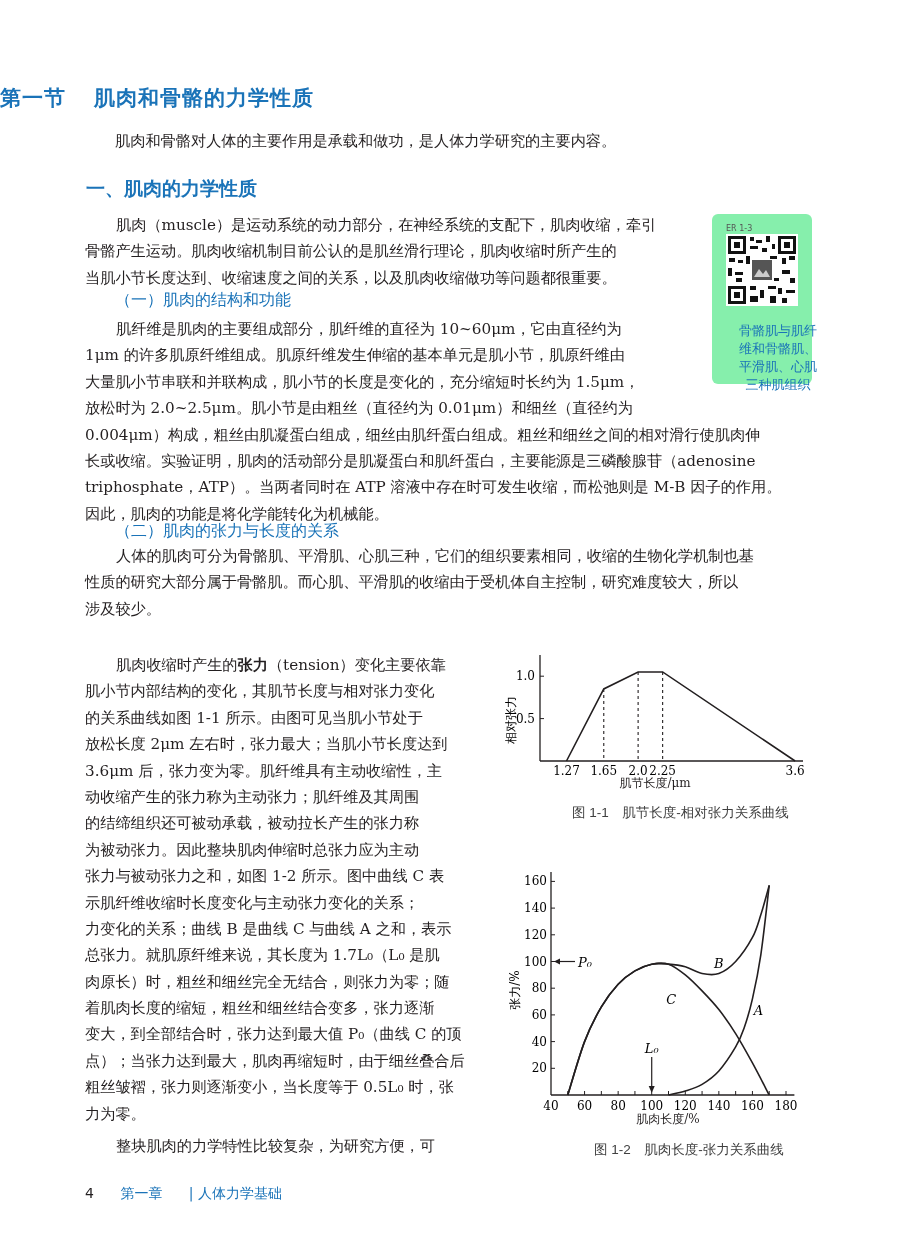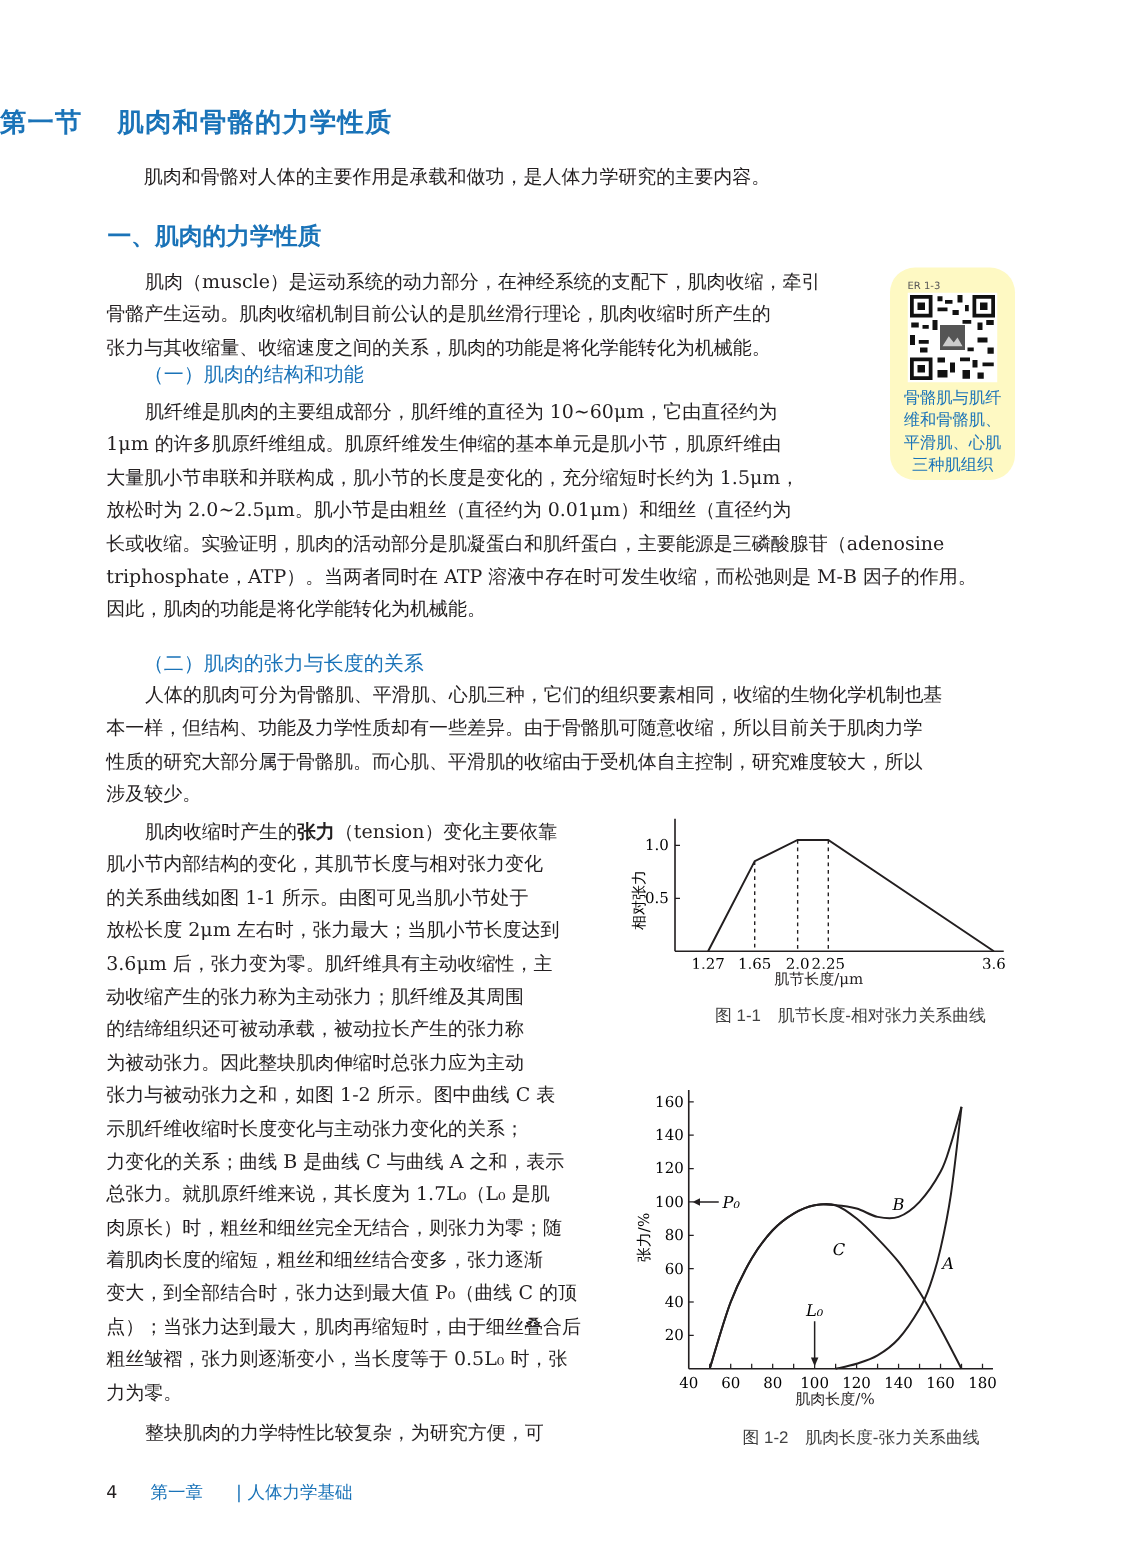--- a/index.html
+++ b/index.html
@@ -9,22 +9,22 @@
   .blue { color: #1a73b8; }
   .sec-title { left: 0; width: 900px; top: 84px; 
                font-family: "DejaVu Sans", sans-serif; font-weight: bold; font-size: 21px;
                color: #1a73b8; letter-spacing: 1px; }
   .sec-title .gap { display: inline-block; width: 28px; }
   .para { font-size: 15.2px; line-height: 26.4px; text-align: justify; }
   .line { white-space: nowrap; height: 26.4px; }
   .indent { padding-left: 31px; }
   .h1 { font-family: Liberation Sans, sans-serif; font-weight: bold; font-size: 19px; color: #1a73b8; }
   .h2 { font-family: "DejaVu Serif", serif; font-size: 16px; color: #1a73b8; }
-  .qr-box { left: 712px; top: 214px; width: 100px; height: 170px; background: #fef9c3;
-            border-radius: 20px; }
+  .qr-box { left: 712px; top: 214px; width: 100px; height: 170px; background: #86efac;
+            border-radius: 6px; }
   .qr-label { font-size: 8px; font-family: "DejaVu Sans", sans-serif; color: #555; }
   .qr-caption { font-family: "DejaVu Sans", sans-serif; font-size: 13px; color: #1a73b8;
                 text-align: center; line-height: 18px; }
   .fig-caption { font-family: Liberation Sans, sans-serif; font-size: 13.5px; color: #404040; margin-left: 44px; }
   .footer { font-family: "DejaVu Sans", sans-serif; font-size: 14px; }
   svg text { font-family: "DejaVu Serif", serif; }
   b.bold { font-family: "DejaVu Sans", sans-serif; font-weight: bold; }
 </style>
 </head>
 <body>
@@ -33,21 +33,21 @@
   <span>第一节</span><span class="gap"></span><span>肌肉和骨骼的力学性质</span>
 </div>
 
 <div class="abs para line" style="left:115px; top:128px;">肌肉和骨骼对人体的主要作用是承载和做功，是人体力学研究的主要内容。</div>
 
 <div class="abs h1" style="left:86px; top:176px;">一、肌肉的力学性质</div>
 
 <div class="abs para" style="left:85px; top:212px; width:610px;">
   <div class="line indent">肌肉（muscle）是运动系统的动力部分，在神经系统的支配下，肌肉收缩，牵引</div>
   <div class="line">骨骼产生运动。肌肉收缩机制目前公认的是肌丝滑行理论，肌肉收缩时所产生的</div>
-  <div class="line">张力与其收缩量、收缩速度之间的关系，肌肉的功能是将化学能转化为机械能。</div>
+  <div class="line">当肌小节长度达到、收缩速度之间的关系，以及肌肉收缩做功等问题都很重要。</div>
 </div>
 
 <div class="abs qr-box">
   <div class="abs qr-label" style="left:14px; top:10px;">ER 1-3</div>
   <svg class="abs" style="left:14px; top:20px;" width="72" height="72" viewBox="0 0 72 72">
     <rect x="0" y="0" width="72" height="72" fill="#ffffff"></rect>
     <g fill="#111">
       <rect x="2" y="2" width="18" height="18"></rect>
         <rect x="5" y="5" width="12" height="12" fill="#fff"></rect>
         <rect x="8" y="8" width="6" height="6"></rect>
@@ -80,45 +80,45 @@
       <rect x="60" y="56" width="9" height="3"></rect>
         <rect x="24" y="62" width="8" height="6"></rect>
         <rect x="44" y="62" width="6" height="7"></rect>
         <rect x="56" y="64" width="5" height="5"></rect>
       <rect x="10" y="44" width="6" height="4"></rect>
         <rect x="48" y="44" width="5" height="3"></rect>
     </g>
     <rect x="26" y="26" width="20" height="20" fill="#555"></rect>
     <path d="M28 43 L33 35 L37 40 L40 36 L44 43 Z" fill="#ccc"></path>
   </svg>
-  <div class="abs qr-caption" style="left:0; top:96px; width:100px;">
+  <div class="abs qr-caption" style="left:0; top:108px; width:100px;padding-left:16px;">
     <div>骨骼肌与肌纤</div>
     <div>维和骨骼肌、</div>
     <div>平滑肌、心肌</div>
     <div>三种肌组织</div>
   </div>
 </div>
 
 <div class="abs h2" style="left:115px; top:290px;">（一）肌肉的结构和功能</div>
 
 <div class="abs para" style="left:85px; top:316px; width:740px;">
   <div class="line indent">肌纤维是肌肉的主要组成部分，肌纤维的直径为 10~60μm，它由直径约为</div>
   <div class="line">1μm 的许多肌原纤维组成。肌原纤维发生伸缩的基本单元是肌小节，肌原纤维由</div>
   <div class="line">大量肌小节串联和并联构成，肌小节的长度是变化的，充分缩短时长约为 1.5μm，</div>
   <div class="line">放松时为 2.0~2.5μm。肌小节是由粗丝（直径约为 0.01μm）和细丝（直径约为</div>
+  <div class="line">0.004μm）构成，粗丝由肌凝蛋白组成，细丝由肌纤蛋白组成。粗丝和细丝之间的相对滑行使肌肉伸</div>
   <div class="line">长或收缩。实验证明，肌肉的活动部分是肌凝蛋白和肌纤蛋白，主要能源是三磷酸腺苷（adenosine</div>
   <div class="line">triphosphate，ATP）。当两者同时在 ATP 溶液中存在时可发生收缩，而松弛则是 M-B 因子的作用。</div>
   <div class="line">因此，肌肉的功能是将化学能转化为机械能。</div>
 </div>
 
 <div class="abs h2" style="left:115px; top:521px;">（二）肌肉的张力与长度的关系</div>
 
 <div class="abs para" style="left:85px; top:543px; width:740px;">
   <div class="line indent">人体的肌肉可分为骨骼肌、平滑肌、心肌三种，它们的组织要素相同，收缩的生物化学机制也基</div>
-  <div class="line">本一样，但结构、功能及力学性质却有一些差异。由于骨骼肌可随意收缩，所以目前关于肌肉力学</div>
   <div class="line">性质的研究大部分属于骨骼肌。而心肌、平滑肌的收缩由于受机体自主控制，研究难度较大，所以</div>
   <div class="line">涉及较少。</div>
 </div>
 
 <div class="abs para" style="left:85px; top:652px; width:400px;">
   <div class="line indent"><span>肌肉收缩时产生的</span><b class="bold">张力</b><span>（tension）变化主要依靠</span></div>
   <div class="line">肌小节内部结构的变化，其肌节长度与相对张力变化</div>
   <div class="line">的关系曲线如图 1-1 所示。由图可见当肌小节处于</div>
   <div class="line">放松长度 2μm 左右时，张力最大；当肌小节长度达到</div>
   <div class="line">3.6μm 后，张力变为零。肌纤维具有主动收缩性，主</div>

